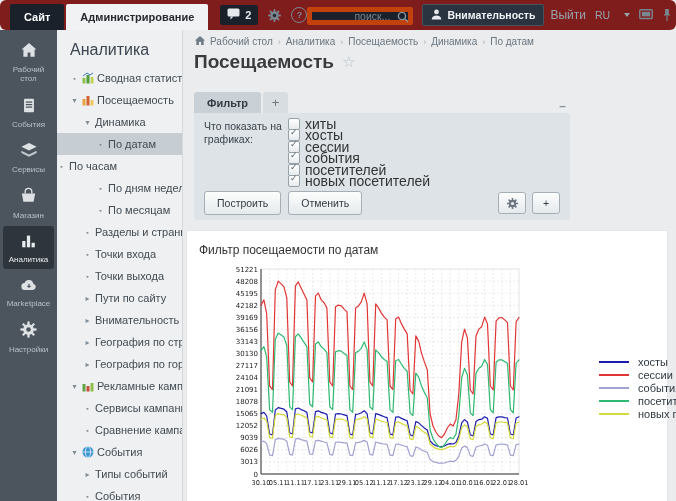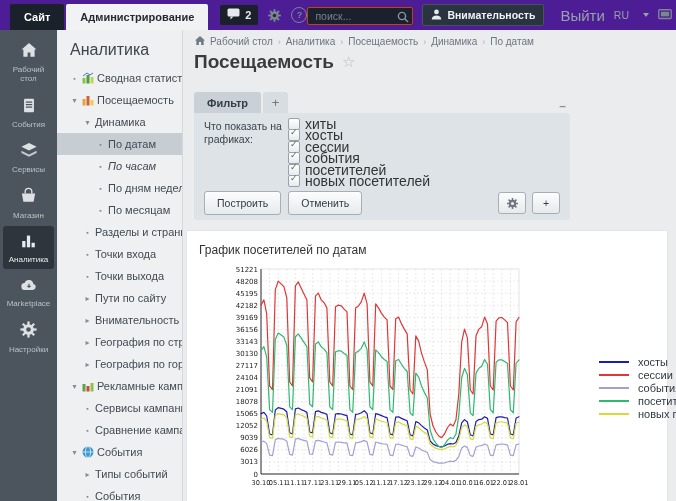--- a/index.html
+++ b/index.html
@@ -1,38 +1,38 @@
 <!DOCTYPE html>
 <html><head>
 <meta charset="utf-8">
 <style>
   html,body{margin:0;padding:0;}
   body{width:676px;height:501px;overflow:hidden;position:relative;background:#eaeced;
        font-family:"Liberation Sans","DejaVu Sans",sans-serif;}
   
-  .topbar{height:30px;background:#4c1d95;display:flex;align-items:center;}
+  .topbar{height:30px;background:#7f1d1d;display:flex;align-items:center;border-radius:6px;}
   .tab{height:26px;display:flex;align-items:center;padding:0 14px;font-size:11px;font-weight:bold;
        border-radius:2px 2px 0 0;align-self:flex-end;cursor:pointer;white-space:nowrap;}
   .tab-site{background:#1a212b;color:#fff;margin-left:10px;}
   .tab-admin{background:#f1f2f4;color:#25292d;margin-left:2px;}
   .notif{display:flex;align-items:center;gap:5px;background:#1a212b;border-radius:2px;height:20px;
          padding:0 7px;margin-left:12px;color:#e7eaec;font-size:11px;font-weight:bold;cursor:pointer;}
   .icon-btn{margin-left:9px;display:flex;align-items:center;cursor:pointer;}
   .help-circle{width:14px;height:14px;border-radius:50%;border:1.5px solid #7b8690;color:#7b8690;
                font-size:9px;font-weight:bold;display:flex;align-items:center;justify-content:center;}
   .help-circle::after{content:"?";}
   .search-wrap{margin-left:auto;position:relative;width:106px;height:18px;flex:none;}
-  .search-input{width:100%;height:100%;box-sizing:border-box;background:#1a212c;border:1px solid #c2410c;
-                border-radius:2px;color:#aeb6be;font-size:10.5px;padding:0 18px 0 7px;outline:none;font-family:inherit;}
+  .search-input{width:100%;height:100%;box-sizing:border-box;background:#1a212c;border:5px solid #c2410c;
+                border-radius:2px;color:#aeb6be;font-size:10.5px;padding:0 18px 0 7px;outline:none;font-family:inherit;text-align:right;}
   .search-input::placeholder{color:#79838d;}
   .search-icon{position:absolute;right:4px;top:3px;}
   .user-btn{display:flex;align-items:center;gap:5px;height:20px;margin-left:9px;padding:0 8px;
             background:#2a3440;border:1px solid #47525d;border-radius:2px;color:#f0f2f4;
             font-size:10.5px;font-weight:bold;cursor:pointer;white-space:nowrap;}
-  .logout{color:#98a2ab;font-size:15px;margin-left:16px;cursor:pointer;}
+  .logout{color:#98a2ab;font-size:12px;margin-left:6px;cursor:pointer;}
   .lang{color:#98a2ab;font-size:10.5px;margin-left:9px;display:flex;align-items:center;gap:14px;cursor:pointer;}
   .caret{width:0;height:0;border-left:3px solid transparent;border-right:3px solid transparent;
          border-top:4px solid #98a2ab;}
   .pin-btn{margin-right:7px;}
   
   .main{display:flex;height:471px;}
   
   .rail{width:57px;flex:none;background:#4c555e;padding-top:4px;box-sizing:border-box;}
   .rail-item{margin:1px 3px;padding:6px 0 5px;border-radius:3px;display:flex;flex-direction:column;
              align-items:center;color:#b9c0c6;font-size:8px;line-height:1.15;text-align:center;cursor:pointer;}
@@ -250,21 +250,21 @@
           <span class="m-label">Посещаемость</span>
         </div>
         <div class="m-item" style="padding-left: 26px;">
           <span class="mk tri">▾</span>
           <span class="m-label">Динамика</span>
         </div>
         <div class="m-item active" style="padding-left: 39px;">
           <span class="mk">▪</span>
           <span class="m-label">По датам</span>
         </div>
-        <div class="m-item" style="padding-left: 39px; font-style: italic;">
+        <div class="m-item" style="">
           <span class="mk">▪</span>
           <span class="m-label">По часам</span>
         </div>
         <div class="m-item" style="padding-left: 39px;">
           <span class="mk">▪</span>
           <span class="m-label">По дням недели</span>
         </div>
         <div class="m-item" style="padding-left: 39px;">
           <span class="mk">▪</span>
           <span class="m-label">По месяцам</span>
@@ -411,21 +411,21 @@
                   <circle cx="10" cy="10" r="2.4" fill="#eef1f2"></circle>
                 </svg>
             </div>
             <div class="btn btn-sq">+</div>
           </div>
         </div>
       </div>
     </div>
 
     <div class="panel">
-      <div class="panel-title">График посетителей по датам</div>
+      <div class="panel-title">Фильтр посещаемости по датам</div>
       <div class="chart-wrap">
         <svg id="chart-svg" width="340" height="235">
             <rect x="40" y="6" width="258" height="205" fill="#ffffff" stroke="#cfcfcf" stroke-width="0.6"></rect>
             <line x1="40" y1="198.94117647058823" x2="298" y2="198.94117647058823" stroke="#dcdcdc" stroke-width="0.6" stroke-dasharray="2,2"></line>
             <line x1="40" y1="186.88235294117646" x2="298" y2="186.88235294117646" stroke="#dcdcdc" stroke-width="0.6" stroke-dasharray="2,2"></line>
             <line x1="40" y1="174.8235294117647" x2="298" y2="174.8235294117647" stroke="#dcdcdc" stroke-width="0.6" stroke-dasharray="2,2"></line>
             <line x1="40" y1="162.76470588235293" x2="298" y2="162.76470588235293" stroke="#dcdcdc" stroke-width="0.6" stroke-dasharray="2,2"></line>
             <line x1="40" y1="150.70588235294116" x2="298" y2="150.70588235294116" stroke="#dcdcdc" stroke-width="0.6" stroke-dasharray="2,2"></line>
             <line x1="40" y1="138.6470588235294" x2="298" y2="138.6470588235294" stroke="#dcdcdc" stroke-width="0.6" stroke-dasharray="2,2"></line>
             <line x1="40" y1="126.58823529411765" x2="298" y2="126.58823529411765" stroke="#dcdcdc" stroke-width="0.6" stroke-dasharray="2,2"></line>

